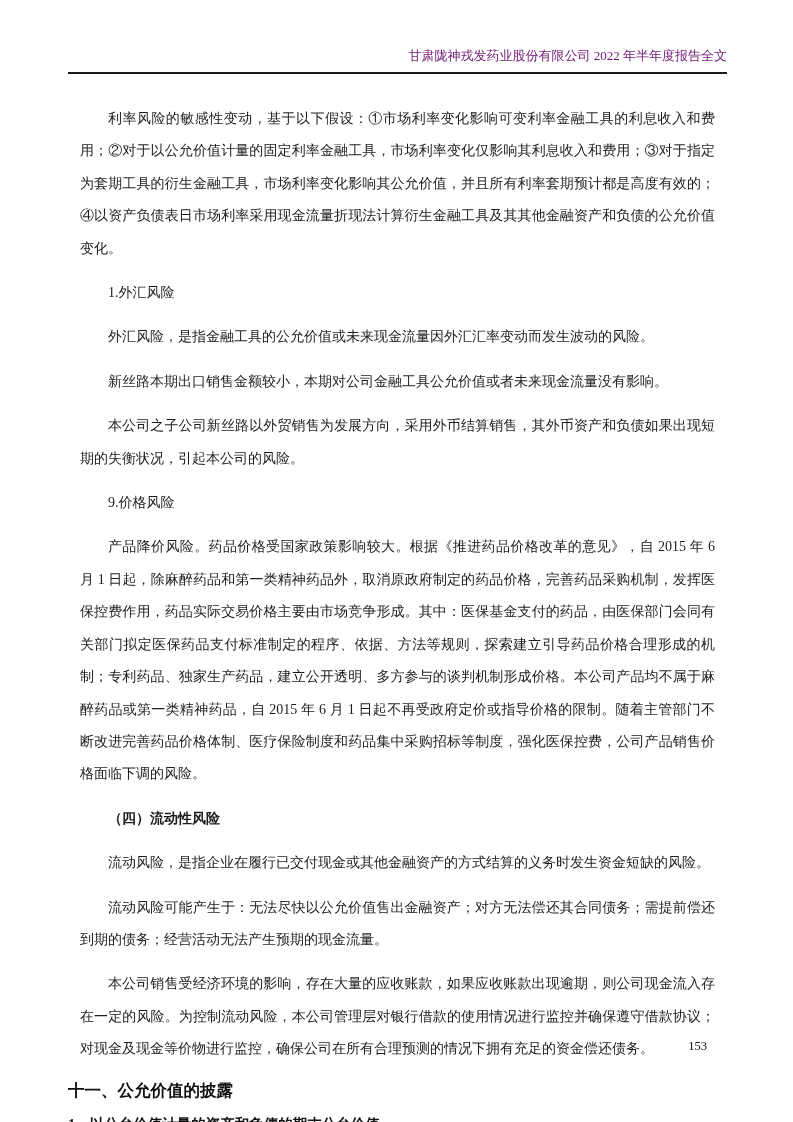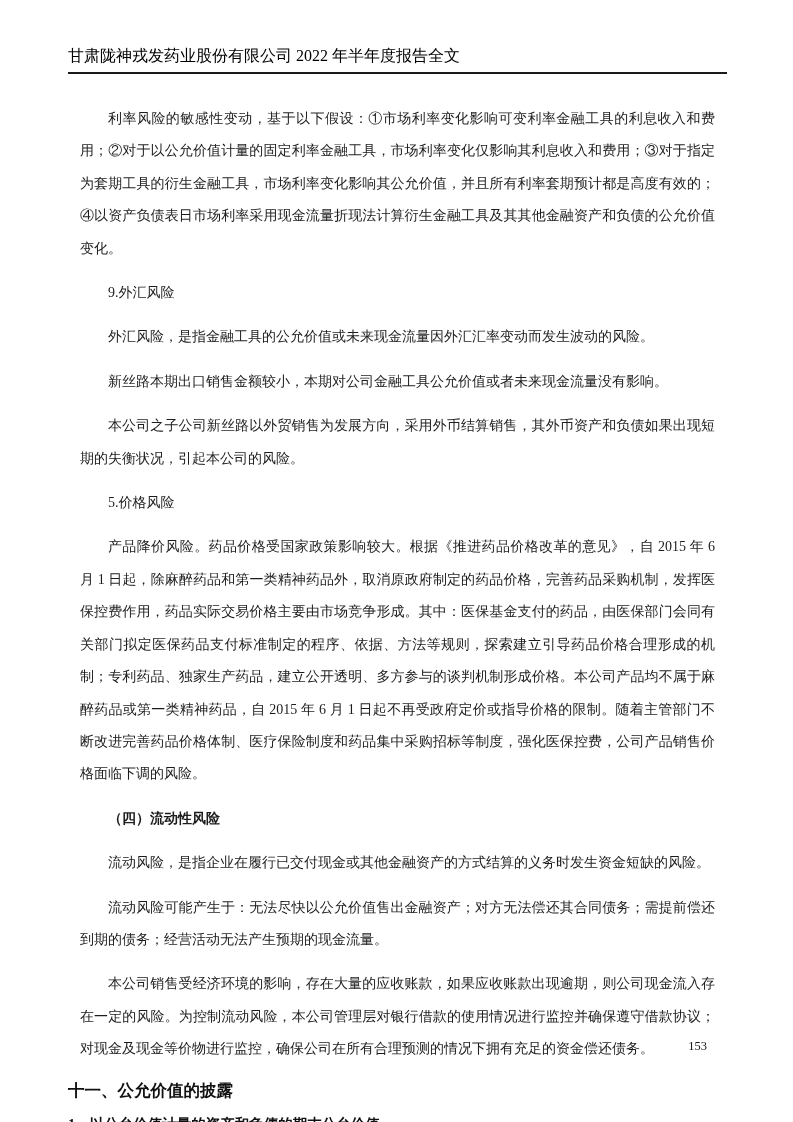--- a/index.html
+++ b/index.html
@@ -15,25 +15,25 @@
     background: #ffffff;
     color: #1c1c1c;
     font-family: "Liberation Serif", "DejaVu Serif", serif;
     overflow: hidden;
     box-sizing: border-box;
   }
   .page-header {
     padding: 48px 66px 0 68px;
   }
   .page-header .header-title {
-    text-align: left;
-    font-size: 16px;
+    text-align: right;
+    font-size: 13px;
     line-height: 15px;
     white-space: nowrap;
-    color: #000000;
+    color: #701a75;
   }
   .page-header .header-rule {
     margin-top: 9px;
     border-top: 2px solid #1a1a1a;
     height: 0;
   }
   .content {
     margin: 0 66px 0 68px; 
     padding-top: 17px;
   }
@@ -105,25 +105,25 @@
 
 <div class="page">
 
   <div class="page-header">
     <div class="header-title">甘肃陇神戎发药业股份有限公司 2022 年半年度报告全文</div>
     <div class="header-rule"></div>
   </div>
 
   <div class="content">
     <p>利率风险的敏感性变动，基于以下假设：①市场利率变化影响可变利率金融工具的利息收入和费用；②对于以公允价值计量的固定利率金融工具，市场利率变化仅影响其利息收入和费用；③对于指定为套期工具的衍生金融工具，市场利率变化影响其公允价值，并且所有利率套期预计都是高度有效的；④以资产负债表日市场利率采用现金流量折现法计算衍生金融工具及其其他金融资产和负债的公允价值变化。</p>
-    <p>9.外汇风险</p>
+    <p>1.外汇风险</p>
     <p>外汇风险，是指金融工具的公允价值或未来现金流量因外汇汇率变动而发生波动的风险。</p>
     <p>新丝路本期出口销售金额较小，本期对公司金融工具公允价值或者未来现金流量没有影响。</p>
     <p>本公司之子公司新丝路以外贸销售为发展方向，采用外币结算销售，其外币资产和负债如果出现短期的失衡状况，引起本公司的风险。</p>
-    <p>5.价格风险</p>
+    <p>9.价格风险</p>
     <p>产品降价风险。药品价格受国家政策影响较大。根据《推进药品价格改革的意见》，自 2015 年 6 月 1 日起，除麻醉药品和第一类精神药品外，取消原政府制定的药品价格，完善药品采购机制，发挥医保控费作用，药品实际交易价格主要由市场竞争形成。其中：医保基金支付的药品，由医保部门会同有关部门拟定医保药品支付标准制定的程序、依据、方法等规则，探索建立引导药品价格合理形成的机制；专利药品、独家生产药品，建立公开透明、多方参与的谈判机制形成价格。本公司产品均不属于麻醉药品或第一类精神药品，自 2015 年 6 月 1 日起不再受政府定价或指导价格的限制。随着主管部门不断改进完善药品价格体制、医疗保险制度和药品集中采购招标等制度，强化医保控费，公司产品销售价格面临下调的风险。</p>
     <p class="bold-head">（四）流动性风险</p>
     <p>流动风险，是指企业在履行已交付现金或其他金融资产的方式结算的义务时发生资金短缺的风险。</p>
     <p>流动风险可能产生于：无法尽快以公允价值售出金融资产；对方无法偿还其合同债务；需提前偿还到期的债务；经营活动无法产生预期的现金流量。</p>
     <p>本公司销售受经济环境的影响，存在大量的应收账款，如果应收账款出现逾期，则公司现金流入存在一定的风险。为控制流动风险，本公司管理层对银行借款的使用情况进行监控并确保遵守借款协议；对现金及现金等价物进行监控，确保公司在所有合理预测的情况下拥有充足的资金偿还债务。</p>
 
     <h2 class="section-heading">十一、公允价值的披露</h2>
 
     <h3 class="subsection-heading">1、以公允价值计量的资产和负债的期末公允价值</h3>
 

